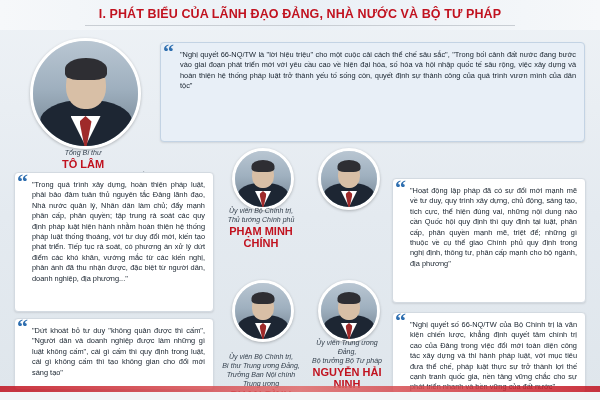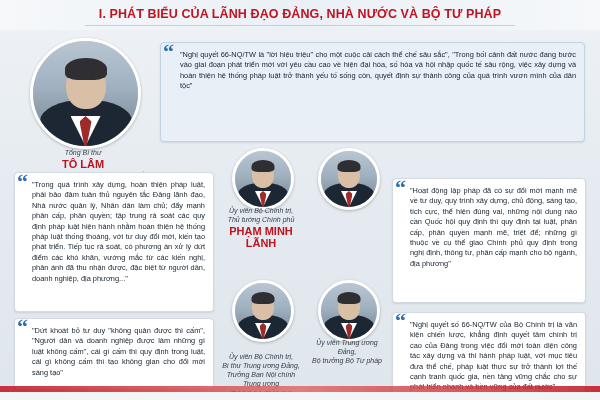--- a/index.html
+++ b/index.html
@@ -193,21 +193,21 @@
     <div class="p-face"></div>
     <div class="p-body" style="width:50px; height:24px; bottom:0;"></div>
     <div class="p-shirt" style="width:16px; height:16px; bottom:0;"></div>
     <div class="p-tie" style="width:7px; height:16px; bottom:0;"></div>
     <div class="p-head" style="width:22px; height:26px; top:11px;"></div>
     <div class="p-hair" style="width:23px; height:12px; top:9px;"></div>
   </div>
   <div class="name-block" style="left:222px; top:206px; width:78px;">
     <div class="role">Ủy viên Bộ Chính trị,</div>
     <div class="role">Thủ tướng Chính phủ</div>
-    <div class="person-name">PHẠM MINH LÃNH</div>
+    <div class="person-name">PHẠM MINH CHÍNH</div>
   </div>
 
   <div class="portrait" style="left:318px; top:148px; width:56px; height:56px;">
     <div class="p-face"></div>
     <div class="p-body" style="width:50px; height:24px; bottom:0;"></div>
     <div class="p-shirt" style="width:16px; height:16px; bottom:0;"></div>
     <div class="p-tie" style="width:7px; height:16px; bottom:0;"></div>
     <div class="p-head" style="width:22px; height:26px; top:11px;"></div>
     <div class="p-hair" style="width:23px; height:12px; top:9px;"></div>
   </div>
@@ -241,20 +241,21 @@
     <div class="p-face"></div>
     <div class="p-body" style="width:50px; height:24px; bottom:0;"></div>
     <div class="p-shirt" style="width:16px; height:16px; bottom:0;"></div>
     <div class="p-tie" style="width:7px; height:16px; bottom:0;"></div>
     <div class="p-head" style="width:22px; height:26px; top:11px;"></div>
     <div class="p-hair" style="width:23px; height:12px; top:9px;"></div>
   </div>
   <div class="name-block" style="left:306px; top:338px; width:82px;">
     <div class="role">Ủy viên Trung ương Đảng,</div>
     <div class="role">Bộ trưởng Bộ Tư pháp</div>
+    <div class="person-name">NGUYỄN HẢI NINH</div>
   </div>
 
   <div class="quote" style="left:14px; top:318px; width:200px; height:72px;">
     <span class="qmark" style="left:2px; top:-1px;">“</span>
     <div style="padding-left:9px;">"Dứt khoát bỏ tư duy "không quản được thì cấm", "Người dân và doanh nghiệp được làm những gì luật không cấm", cái gì cấm thì quy định trong luật, cái gì không cấm thì tạo không gian cho đổi mới sáng tạo"</div>
   </div>
 
   <div class="quote" style="left:392px; top:312px; width:194px; height:82px;">
     <span class="qmark" style="left:2px; top:-1px;">“</span>
     <div style="padding-left:9px;">"Nghị quyết số 66-NQ/TW của Bộ Chính trị là văn kiện chiến lược, khẳng định quyết tâm chính trị cao của Đảng trong việc đổi mới toàn diện công tác xây dựng và thi hành pháp luật, với mục tiêu đưa thể chế, pháp luật thực sự trở thành lợi thế cạnh tranh quốc gia, nền tảng vững chắc cho sự phát triển nhanh và bền vững của đất nước"</div>

